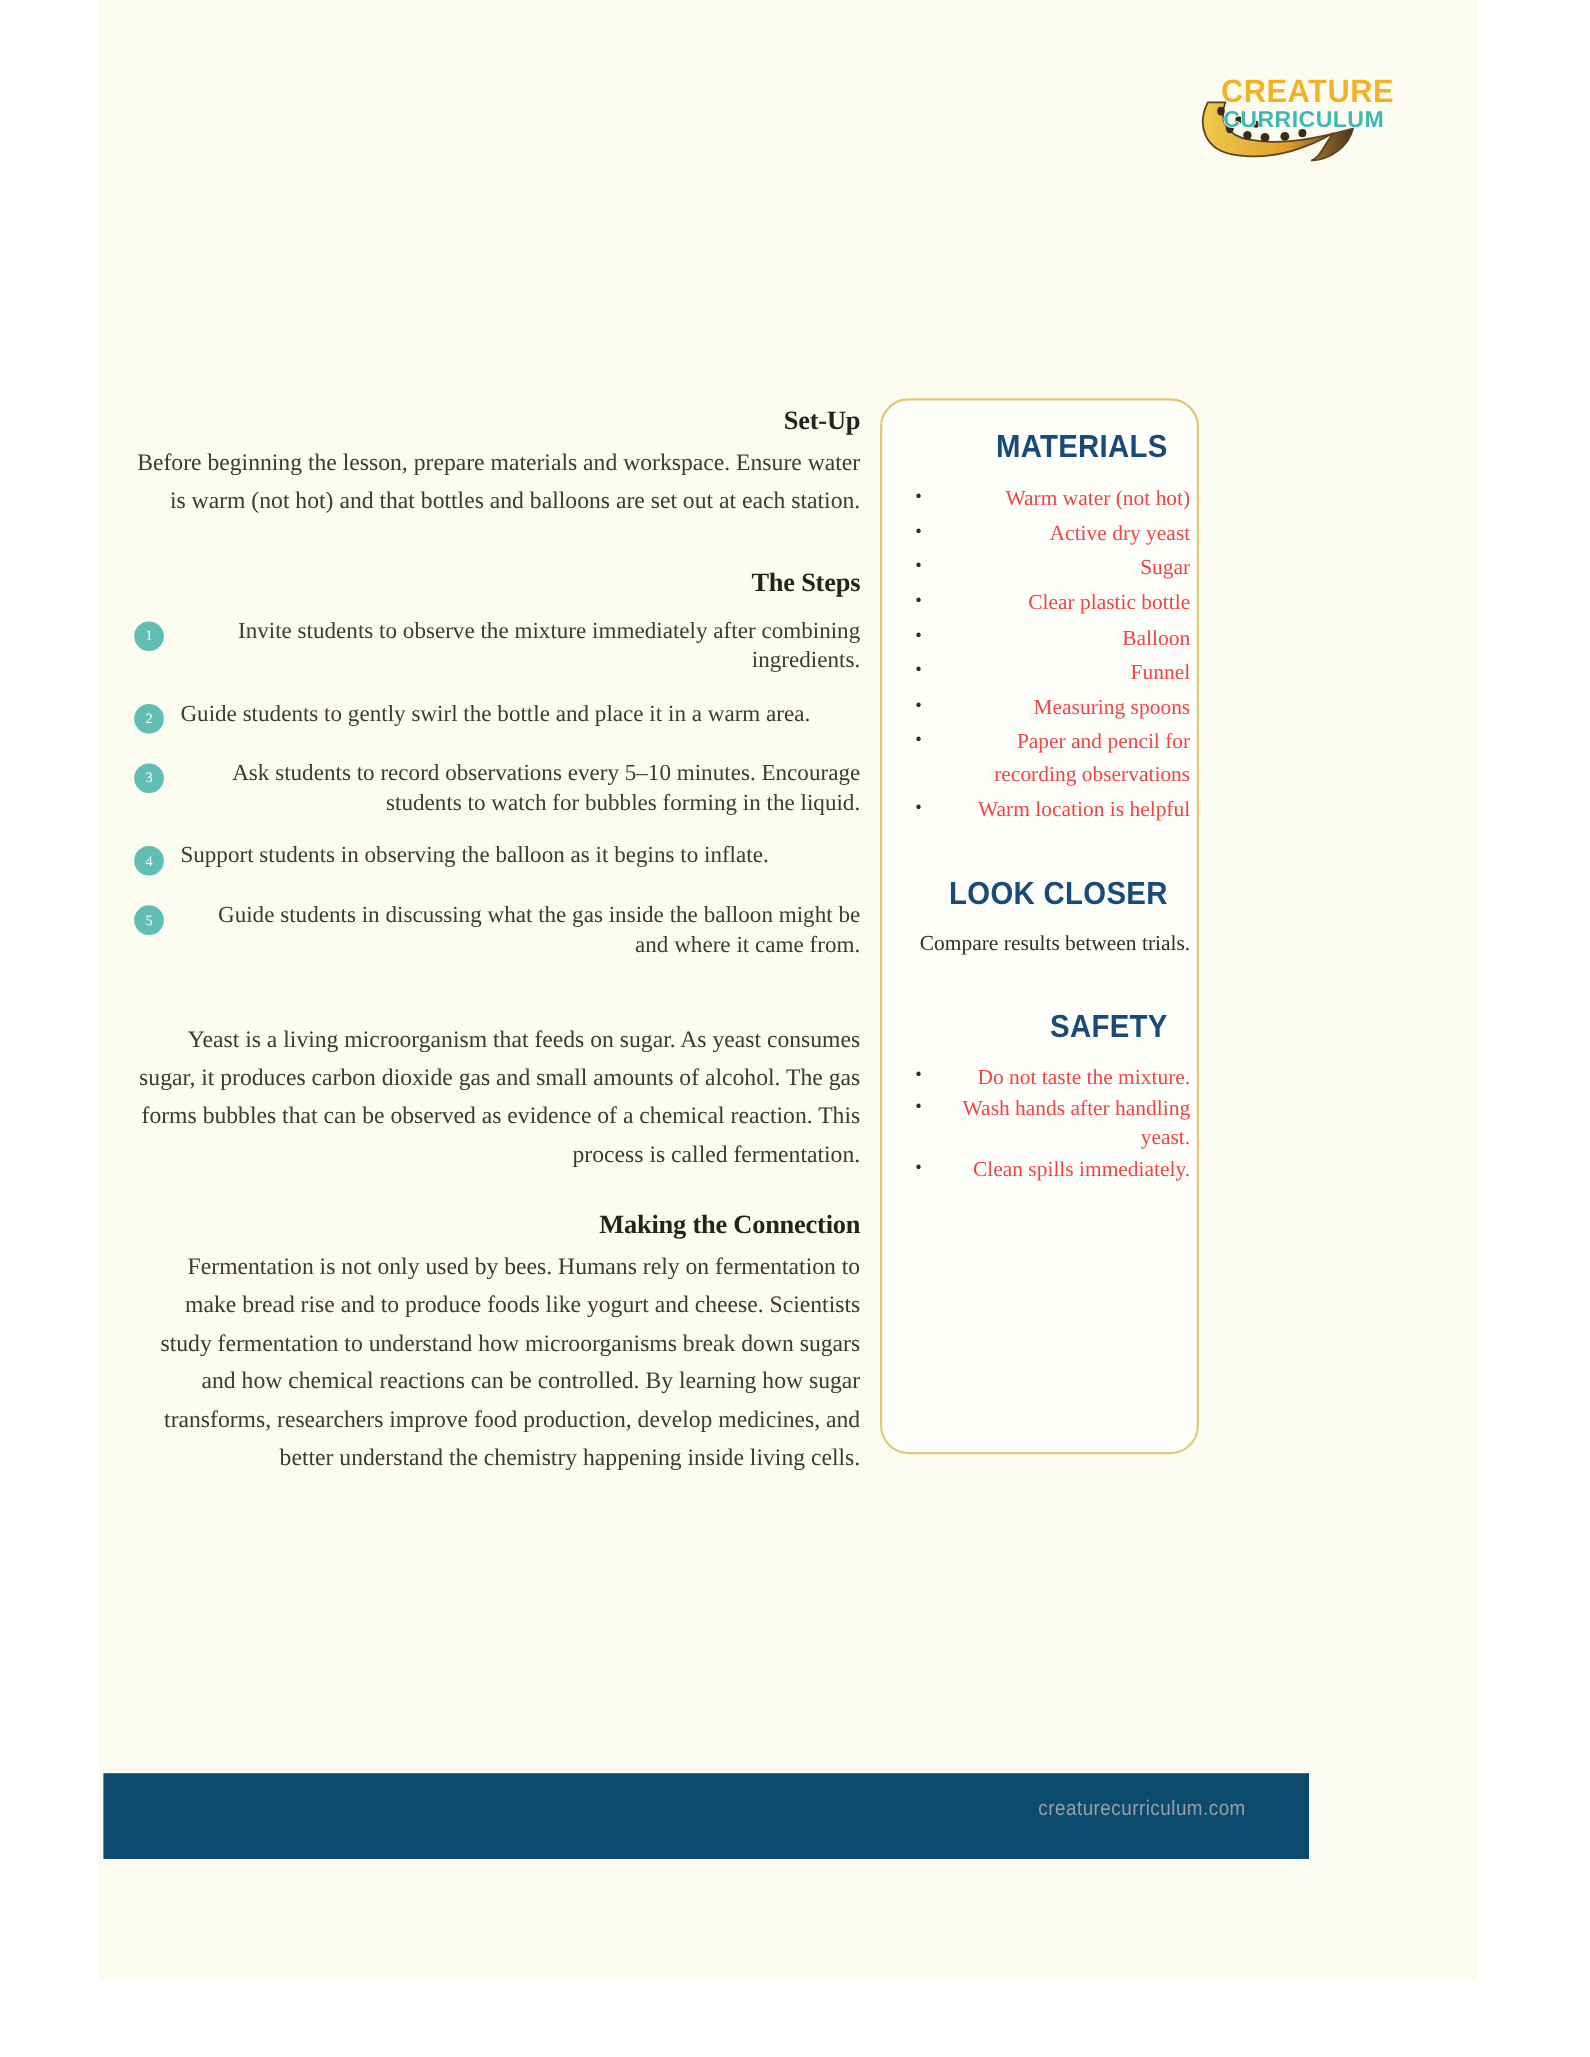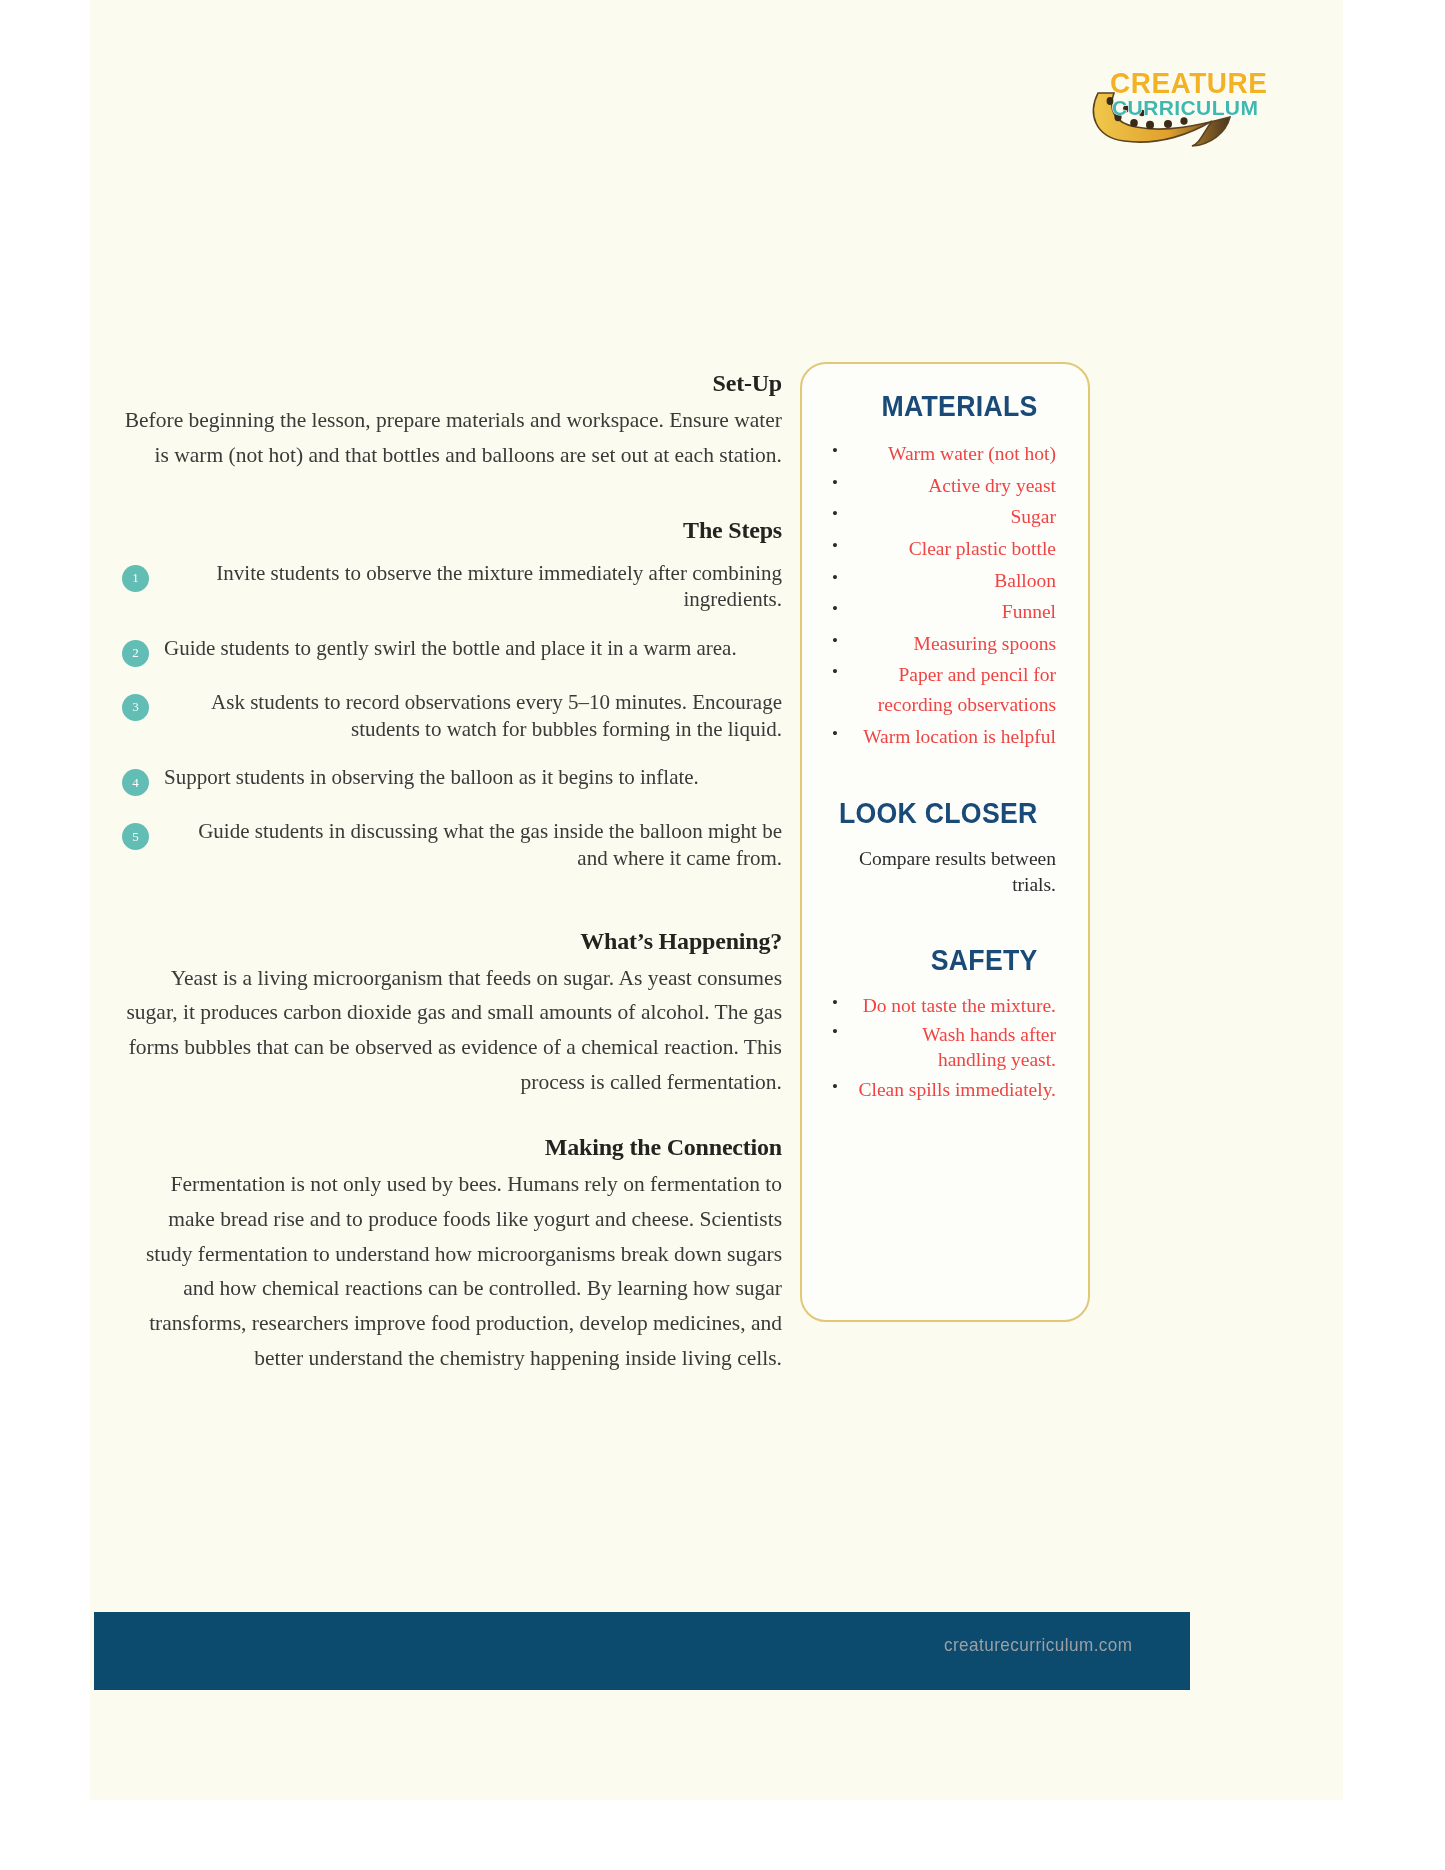--- a/index.html
+++ b/index.html
@@ -119,21 +119,21 @@
   .card {
     position: absolute;
     left: 710px;
     top: 362px;
     width: 290px;
     min-height: 960px;
     border: 2px solid #e0c877;
     border-radius: 26px;
     background: #fdfdfa;
     box-sizing: border-box;
-    padding: 26px 32px 30px 24px;
+    padding: 26px 6px 30px 24px;
   }
   .card-head {
     font-family: "Liberation Sans", sans-serif;
     font-weight: 700;
     font-size: 29px;
     color: #1a4a78;
     letter-spacing: 0.3px;
     transform: scaleX(0.92);
     transform-origin: left center;
     margin: 0 0 16px 0;
@@ -251,21 +251,20 @@
         <li class="step">
           <span class="step-num">5</span>
           <span class="step-txt">Guide students in discussing what the gas inside the balloon might be and where it came from.</span>
         </li>
       </ul>
     </section>
 
     <div class="gap-md"></div>
 
     <section>
-      <h2 class="sec-head">What’s Happening?</h2>
       <p class="body-par">Yeast is a living microorganism that feeds on sugar. As yeast consumes sugar, it produces carbon dioxide gas and small amounts of alcohol. The gas forms bubbles that can be observed as evidence of a chemical reaction. This process is called fermentation.</p>
     </section>
 
     <div class="gap-md"></div>
 
     <section>
       <h2 class="sec-head">Making the Connection</h2>
       <p class="body-par">Fermentation is not only used by bees. Humans rely on fermentation to make bread rise and to produce foods like yogurt and cheese. Scientists study fermentation to understand how microorganisms break down sugars and how chemical reactions can be controlled. By learning how sugar transforms, researchers improve food production, develop medicines, and better understand the chemistry happening inside living cells.</p>
     </section>
 

